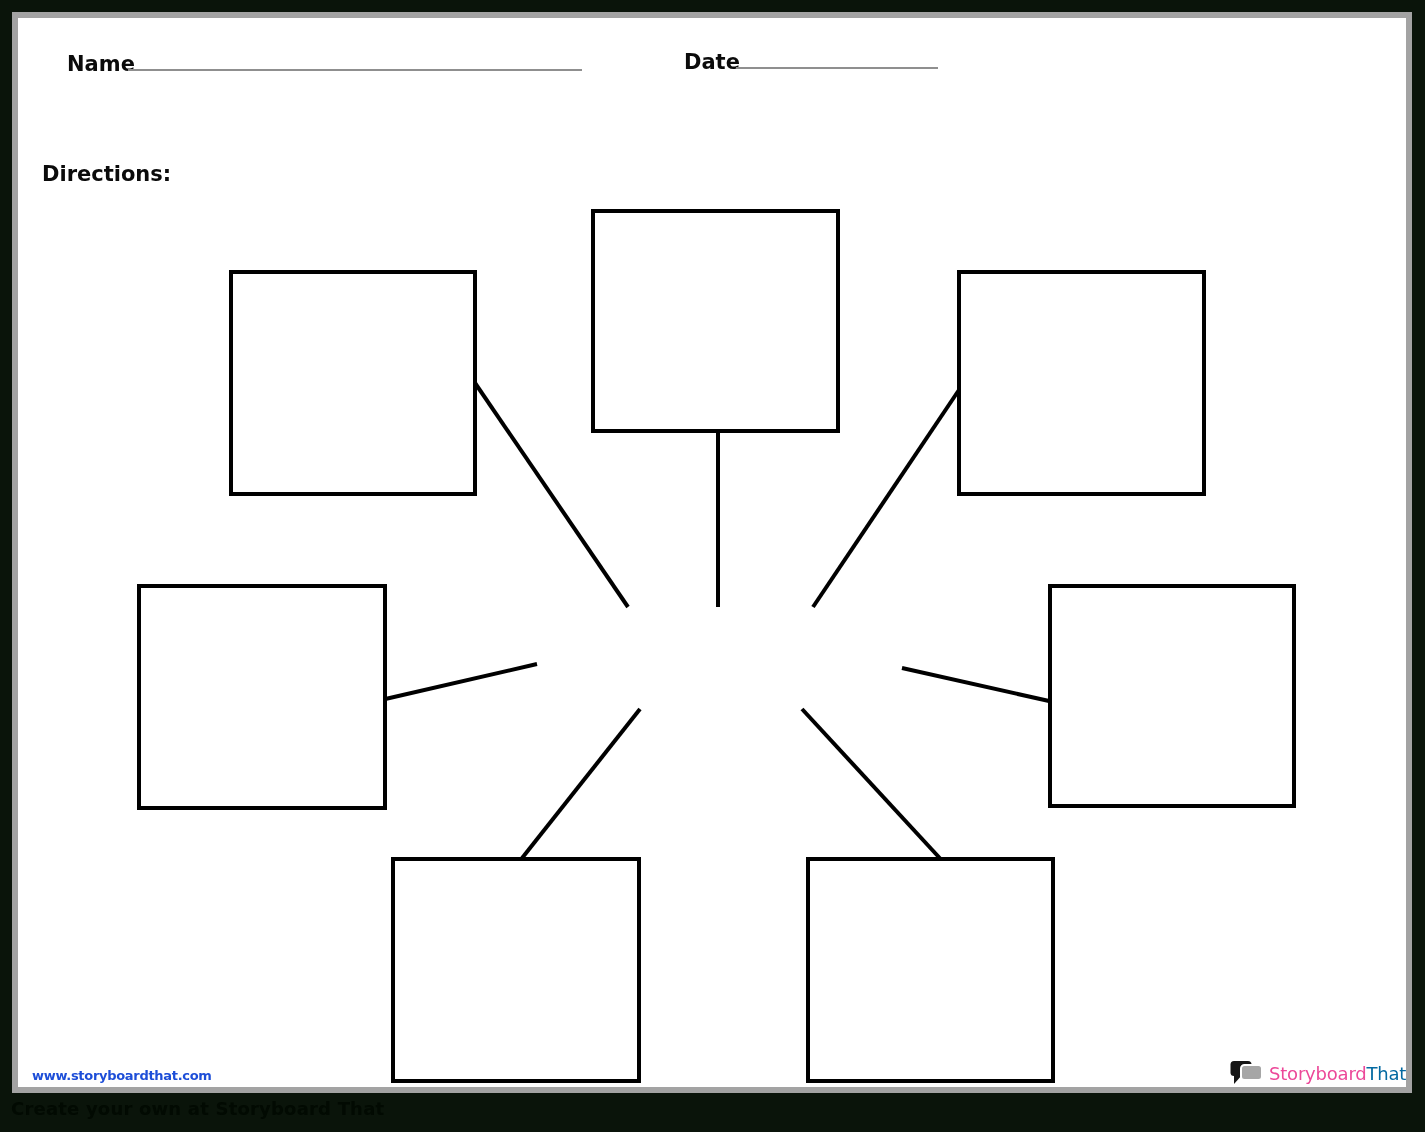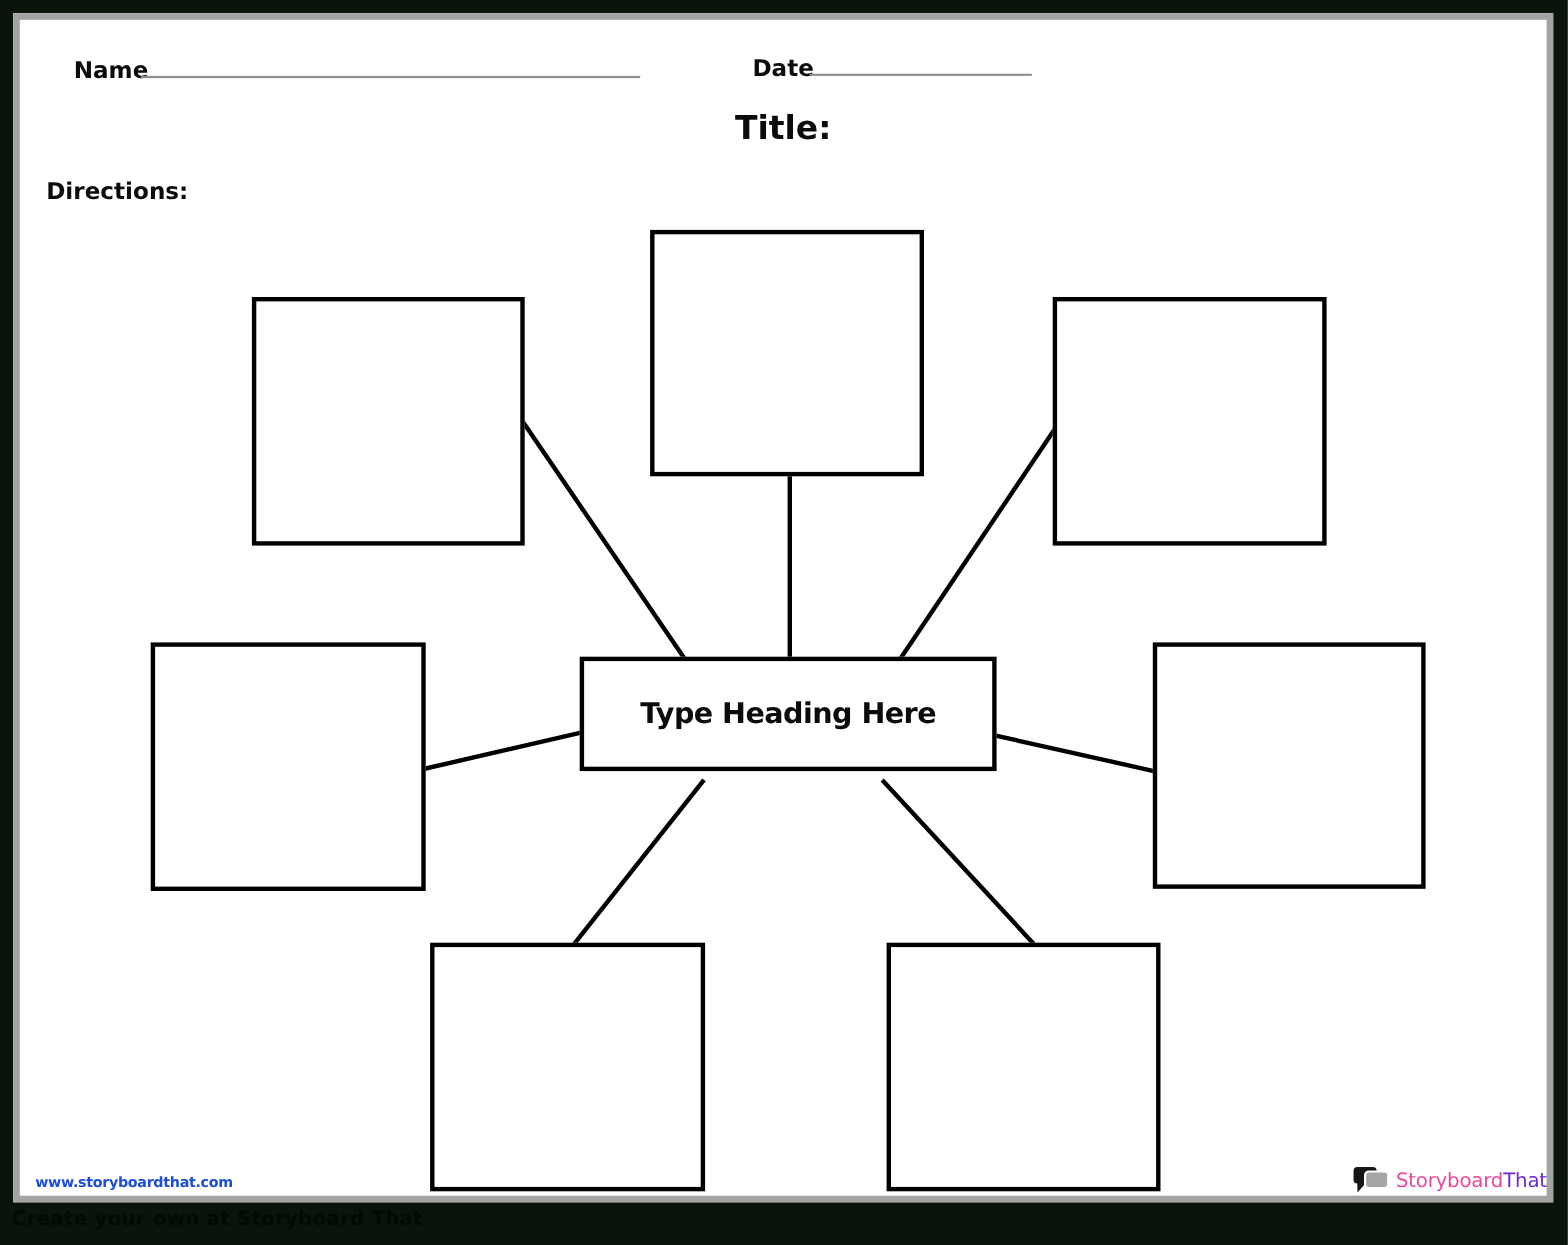--- a/index.html
+++ b/index.html
@@ -28,39 +28,38 @@
     display:flex;align-items:center;justify-content:center;
   }
   .center-box span{font-size:26px;font-weight:bold;color:#0b0b0b;letter-spacing:-0.5px;}
   .site-url{
     position:absolute;left:14px;top:1050px;font-size:13px;font-weight:bold;
     color:#1d4ed8;letter-spacing:-0.3px;
   }
   .logo{position:absolute;left:1212px;top:1042px;display:flex;align-items:center;}
   .logo-text{font-size:18px;font-weight:500;letter-spacing:-0.2px;margin-left:5px;}
   .logo-text .dark{color:#ec4899;}
-  .logo-text .gray{color:#6d28d9;}
+  .logo-text .gray{color:#0369a1;}
   .tagline{
     position:absolute;left:11px;top:1098px;font-size:18px;font-weight:bold;
     color:#020a02;letter-spacing:0.2px;
   }
 </style>
 </head>
 <body>
 
 <div class="stage">
   <div class="paper">
 
     <span class="lbl" style="left:49px;top:36px;">Name</span>
     <div class="fill-line" style="left:110px;top:51px;width:454px;"></div>
 
     <span class="lbl" style="left:666px;top:34px;">Date</span>
     <div class="fill-line" style="left:718px;top:49px;width:202px;"></div>
 
-    <div class="title">Title:</div>
 
     <span class="lbl" style="left:24px;top:146px;">Directions:</span>
 
     <svg class="connectors" width="1396" height="1077" viewBox="0 0 1396 1077">
       <line x1="455" y1="362" x2="610" y2="589" stroke="#000" stroke-width="4"></line>
       <line x1="700" y1="410" x2="700" y2="589" stroke="#000" stroke-width="4"></line>
       <line x1="947" y1="363" x2="795" y2="589" stroke="#000" stroke-width="4"></line>
       <line x1="363" y1="682" x2="519" y2="646" stroke="#000" stroke-width="4"></line>
       <line x1="884" y1="650" x2="1040" y2="685" stroke="#000" stroke-width="4"></line>
       <line x1="622" y1="691" x2="497" y2="849" stroke="#000" stroke-width="4"></line>
@@ -68,23 +67,20 @@
     </svg>
 
     <div class="spoke-box" style="left:211px;top:252px;width:248px;height:226px;"></div>
     <div class="spoke-box" style="left:573px;top:191px;width:249px;height:224px;"></div>
     <div class="spoke-box" style="left:939px;top:252px;width:249px;height:226px;"></div>
     <div class="spoke-box" style="left:119px;top:566px;width:250px;height:226px;"></div>
     <div class="spoke-box" style="left:1030px;top:566px;width:248px;height:224px;"></div>
     <div class="spoke-box" style="left:373px;top:839px;width:250px;height:226px;"></div>
     <div class="spoke-box" style="left:788px;top:839px;width:249px;height:226px;"></div>
 
-    <div class="center-box">
-      <span>Type Heading Here</span>
-    </div>
 
     <div class="site-url">www.storyboardthat.com</div>
 
     <div class="logo">
       <svg width="34" height="26" viewBox="0 0 34 26">
         <path d="M4 14 L4 24 L13 14 Z" fill="#151515"></path>
         <rect x="0.5" y="1" width="21" height="15" rx="3.5" fill="#151515"></rect>
         <rect x="11" y="5" width="21" height="15" rx="3.5" fill="#a6a6a6" stroke="#ffffff" stroke-width="2"></rect>
       </svg>
       <span class="logo-text"><span class="dark">Storyboard</span><span class="gray">That</span></span>

